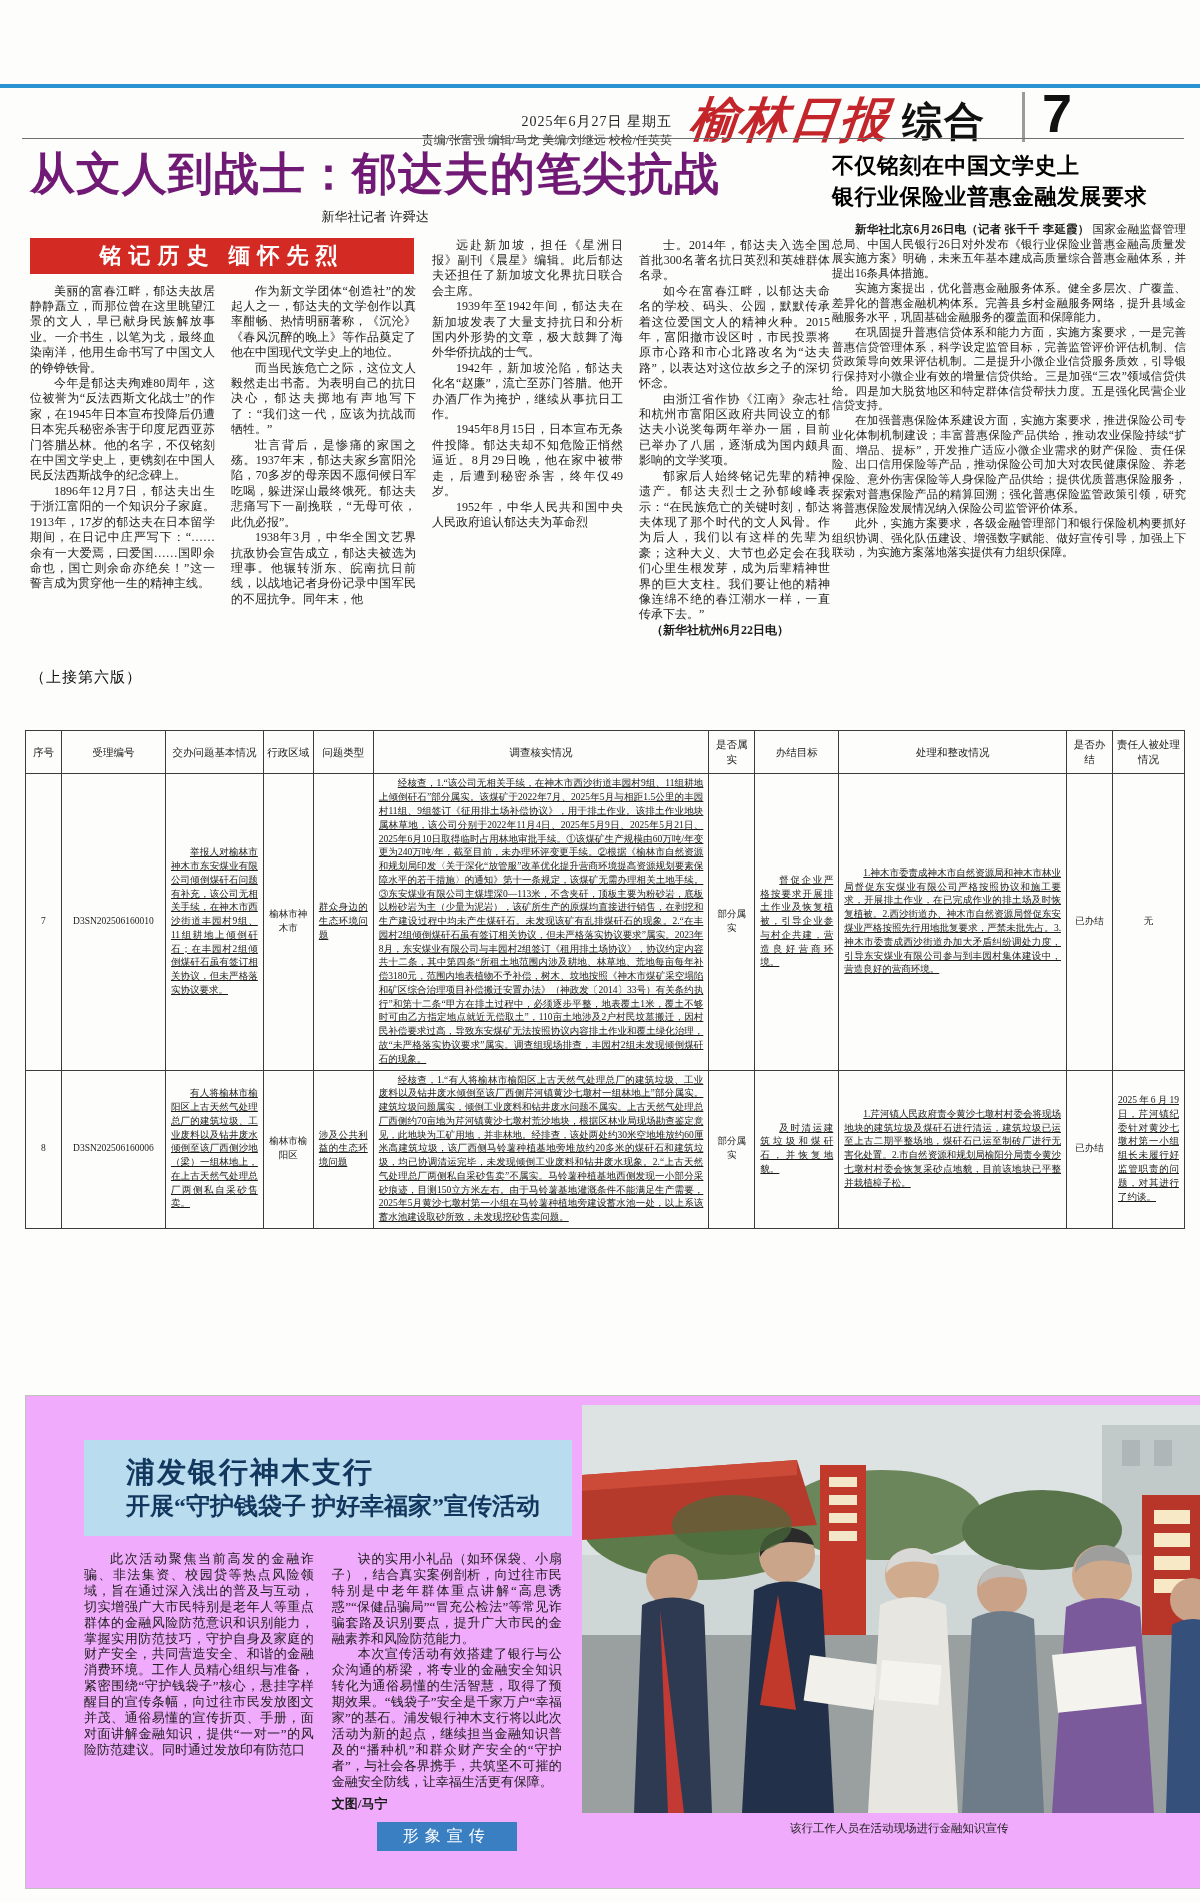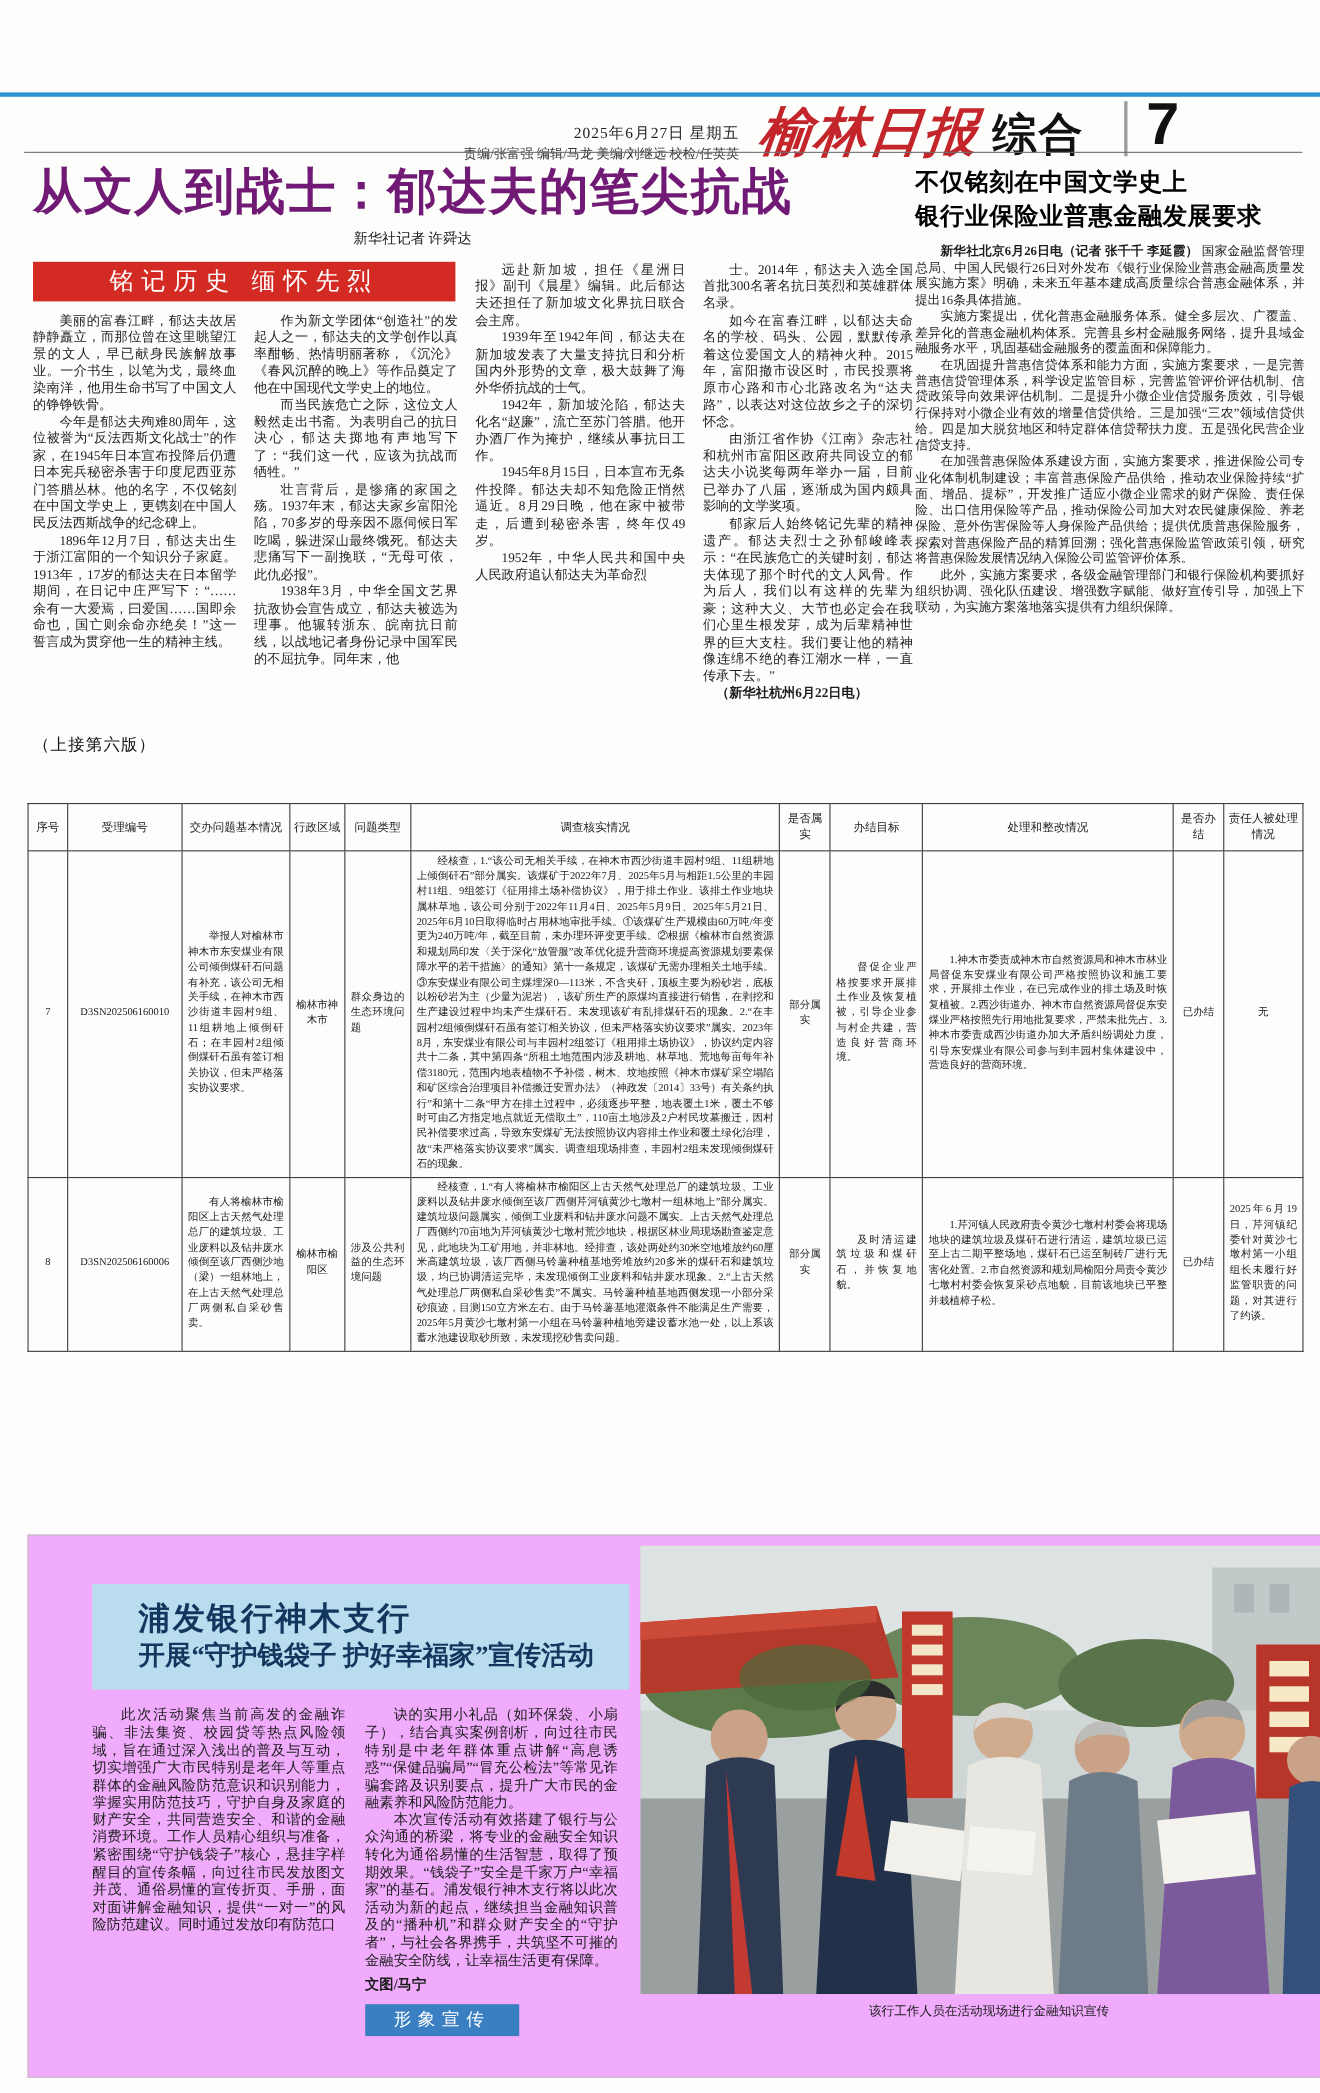--- a/index.html
+++ b/index.html
@@ -21,55 +21,55 @@
             font-family:"Liberation Sans","DejaVu Sans",sans-serif;}
   
   .main-article{position:absolute;left:30px;top:150px;width:800px;}
   .main-title{font-size:45px;font-weight:bold;line-height:1.08;letter-spacing:1px;white-space:nowrap;
               color:#701a75;font-family:"Liberation Sans","DejaVu Sans",sans-serif;}
   .byline{width:690px;text-align:center;font-size:13px;margin-top:9px;color:#222;}
   .main-cols{display:flex;gap:16px;margin-top:12px;}
   .half-left{width:386px;}
   .half-right{width:398px;}
   .red-banner{height:36px;line-height:36px;background:#d32a23;color:#fff;text-align:center;
-              font-size:22px;font-weight:normal;letter-spacing:7px;margin:0 2px 10px 0;
+              font-size:22px;font-weight:bold;letter-spacing:7px;margin:0 2px 10px 0;
               font-family:"Liberation Sans","DejaVu Sans",sans-serif;}
   .colpair{display:flex;gap:16px;}
   .ncol{flex:1;}
   .ncol p{margin:0;font-size:12px;line-height:15.4px;text-align:justify;text-indent:2em;color:#1c1c1c;}
   .sign-off{font-weight:bold;text-indent:1em !important;}
   
   .right-article{position:absolute;left:832px;top:150px;width:354px;}
   .ra-title{font-size:22px;font-weight:bold;line-height:31px;color:#000;letter-spacing:.5px;
             font-family:"Liberation Sans","DejaVu Sans",sans-serif;}
   .ra-body{margin-top:10px;}
   .ra-body p{margin:0;font-size:11.5px;line-height:14.7px;text-align:justify;text-indent:2em;color:#1c1c1c;}
   .ra-body .lead{font-weight:bold;}
   
   .continued-note{position:absolute;left:30px;top:668px;font-size:15px;color:#111;letter-spacing:1px;}
   .case-table{position:absolute;left:25px;top:730px;width:1160px;border-collapse:collapse;
               font-size:9.5px;line-height:1.45;color:#1b1b1b;}
   .case-table th,.case-table td{border:1px solid #3c3c3c;padding:3px 5px;vertical-align:middle;}
   .case-table th{font-size:10.5px;font-weight:normal;text-align:center;padding:6px 2px;}
   .td-c{text-align:center;}
-  .td-j{text-align:justify;}
+  .td-j{text-align:justify;text-decoration:underline;}
   .td-j .ind{text-indent:2em;display:block;}
   
   .bottom-box{position:absolute;left:25px;top:1395px;width:1156px;height:492px;border:1px solid #c2c2bd;
               background:#f0abfc;display:flex;padding-left:44px;}
   .bb-left{width:502px;padding:44px 0 0 14px;}
   .blue-band{background:#b9ddef;height:96px;display:flex;flex-direction:column;justify-content:center;
              padding-left:42px;}
   .bb-t1{font-size:29px;font-weight:bold;color:#12375e;letter-spacing:2px;line-height:1.25;}
   .bb-t2{font-size:24px;font-weight:bold;color:#12375e;letter-spacing:0;line-height:1.35;}
   .bb-cols{display:flex;gap:18px;margin-top:15px;padding-right:10px;}
   .bb-col{flex:1;}
   .bb-col p{margin:0;font-size:13px;line-height:15.9px;text-align:justify;text-indent:2em;color:#1c1c1c;}
   .credit{font-weight:bold;text-align:center;margin-top:6px !important;text-indent:0 !important;}
-  .badge-wrap{margin-top:10px;}
+  .badge-wrap{text-align:center;margin-top:10px;}
   .badge{display:inline-block;background:#3a7fc1;color:#fff;font-size:16px;letter-spacing:6px;
          padding:4px 26px;font-family:"Liberation Sans","DejaVu Sans",sans-serif;}
   .bb-right{width:654px;padding:9px 9px 0 10px;}
   .photo{width:635px;height:408px;overflow:hidden;}
   .photo svg{display:block;}
   .caption{width:635px;text-align:center;font-size:11.5px;color:#222;margin-top:8px;}
 </style>
 </head>
 <body>
 

